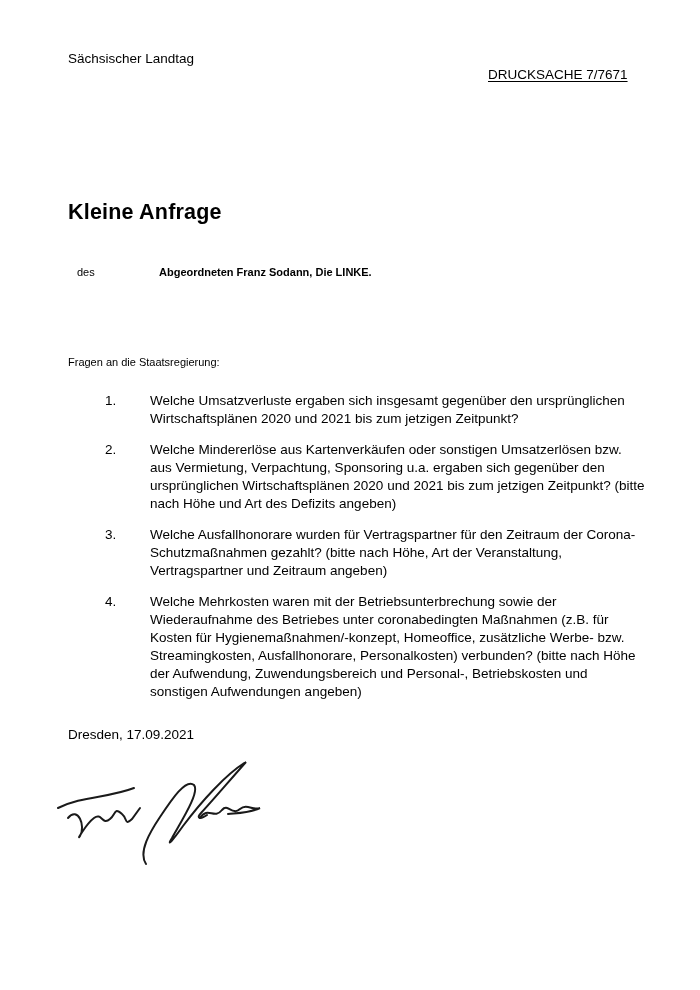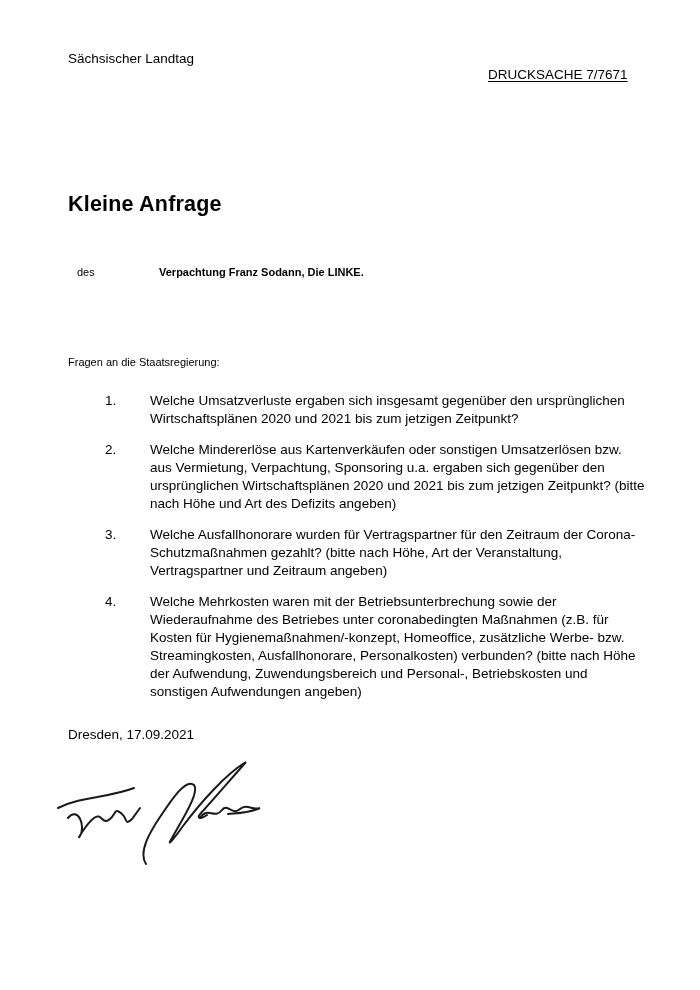--- a/index.html
+++ b/index.html
@@ -23,21 +23,21 @@
     font-size: 13.5px;
     line-height: 24px;
   }
   .drucksache {
     left: 488px; top: 67px;
     font-size: 13.5px;
     text-decoration: underline;
     text-underline-offset: 2px;
   }
   .doc-title {
-    left: 68px; top: 192px;
+    left: 68px; top: 200px;
     font-size: 21.5px;
     font-weight: bold;
     letter-spacing: 0.2px;
   }
   .label-row {
     left: 77px;
     display: flex;
     font-size: 11px;
     line-height: 18px;
   }
@@ -93,21 +93,21 @@
   <div class="abs header-left">
     <div>Sächsischer Landtag</div>
   </div>
 
   <div class="abs drucksache">DRUCKSACHE 7/7671</div>
 
   <div class="abs doc-title">Kleine Anfrage</div>
 
   <div class="abs label-row row-des">
     <span class="row-label">des</span>
-    <span class="row-value">Verpachtung Franz Sodann, Die LINKE.</span>
+    <span class="row-value">Abgeordneten Franz Sodann, Die LINKE.</span>
   </div>
 
 
   <div class="abs questions-intro">Fragen an die Staatsregierung:</div>
 
   <div class="abs questions-list">
     <div class="question-item">
       <span class="q-num">1.</span>
       <span class="q-text">Welche Umsatzverluste ergaben sich insgesamt gegenüber den ursprünglichen Wirtschaftsplänen 2020 und 2021 bis zum jetzigen Zeitpunkt?</span>
     </div>

